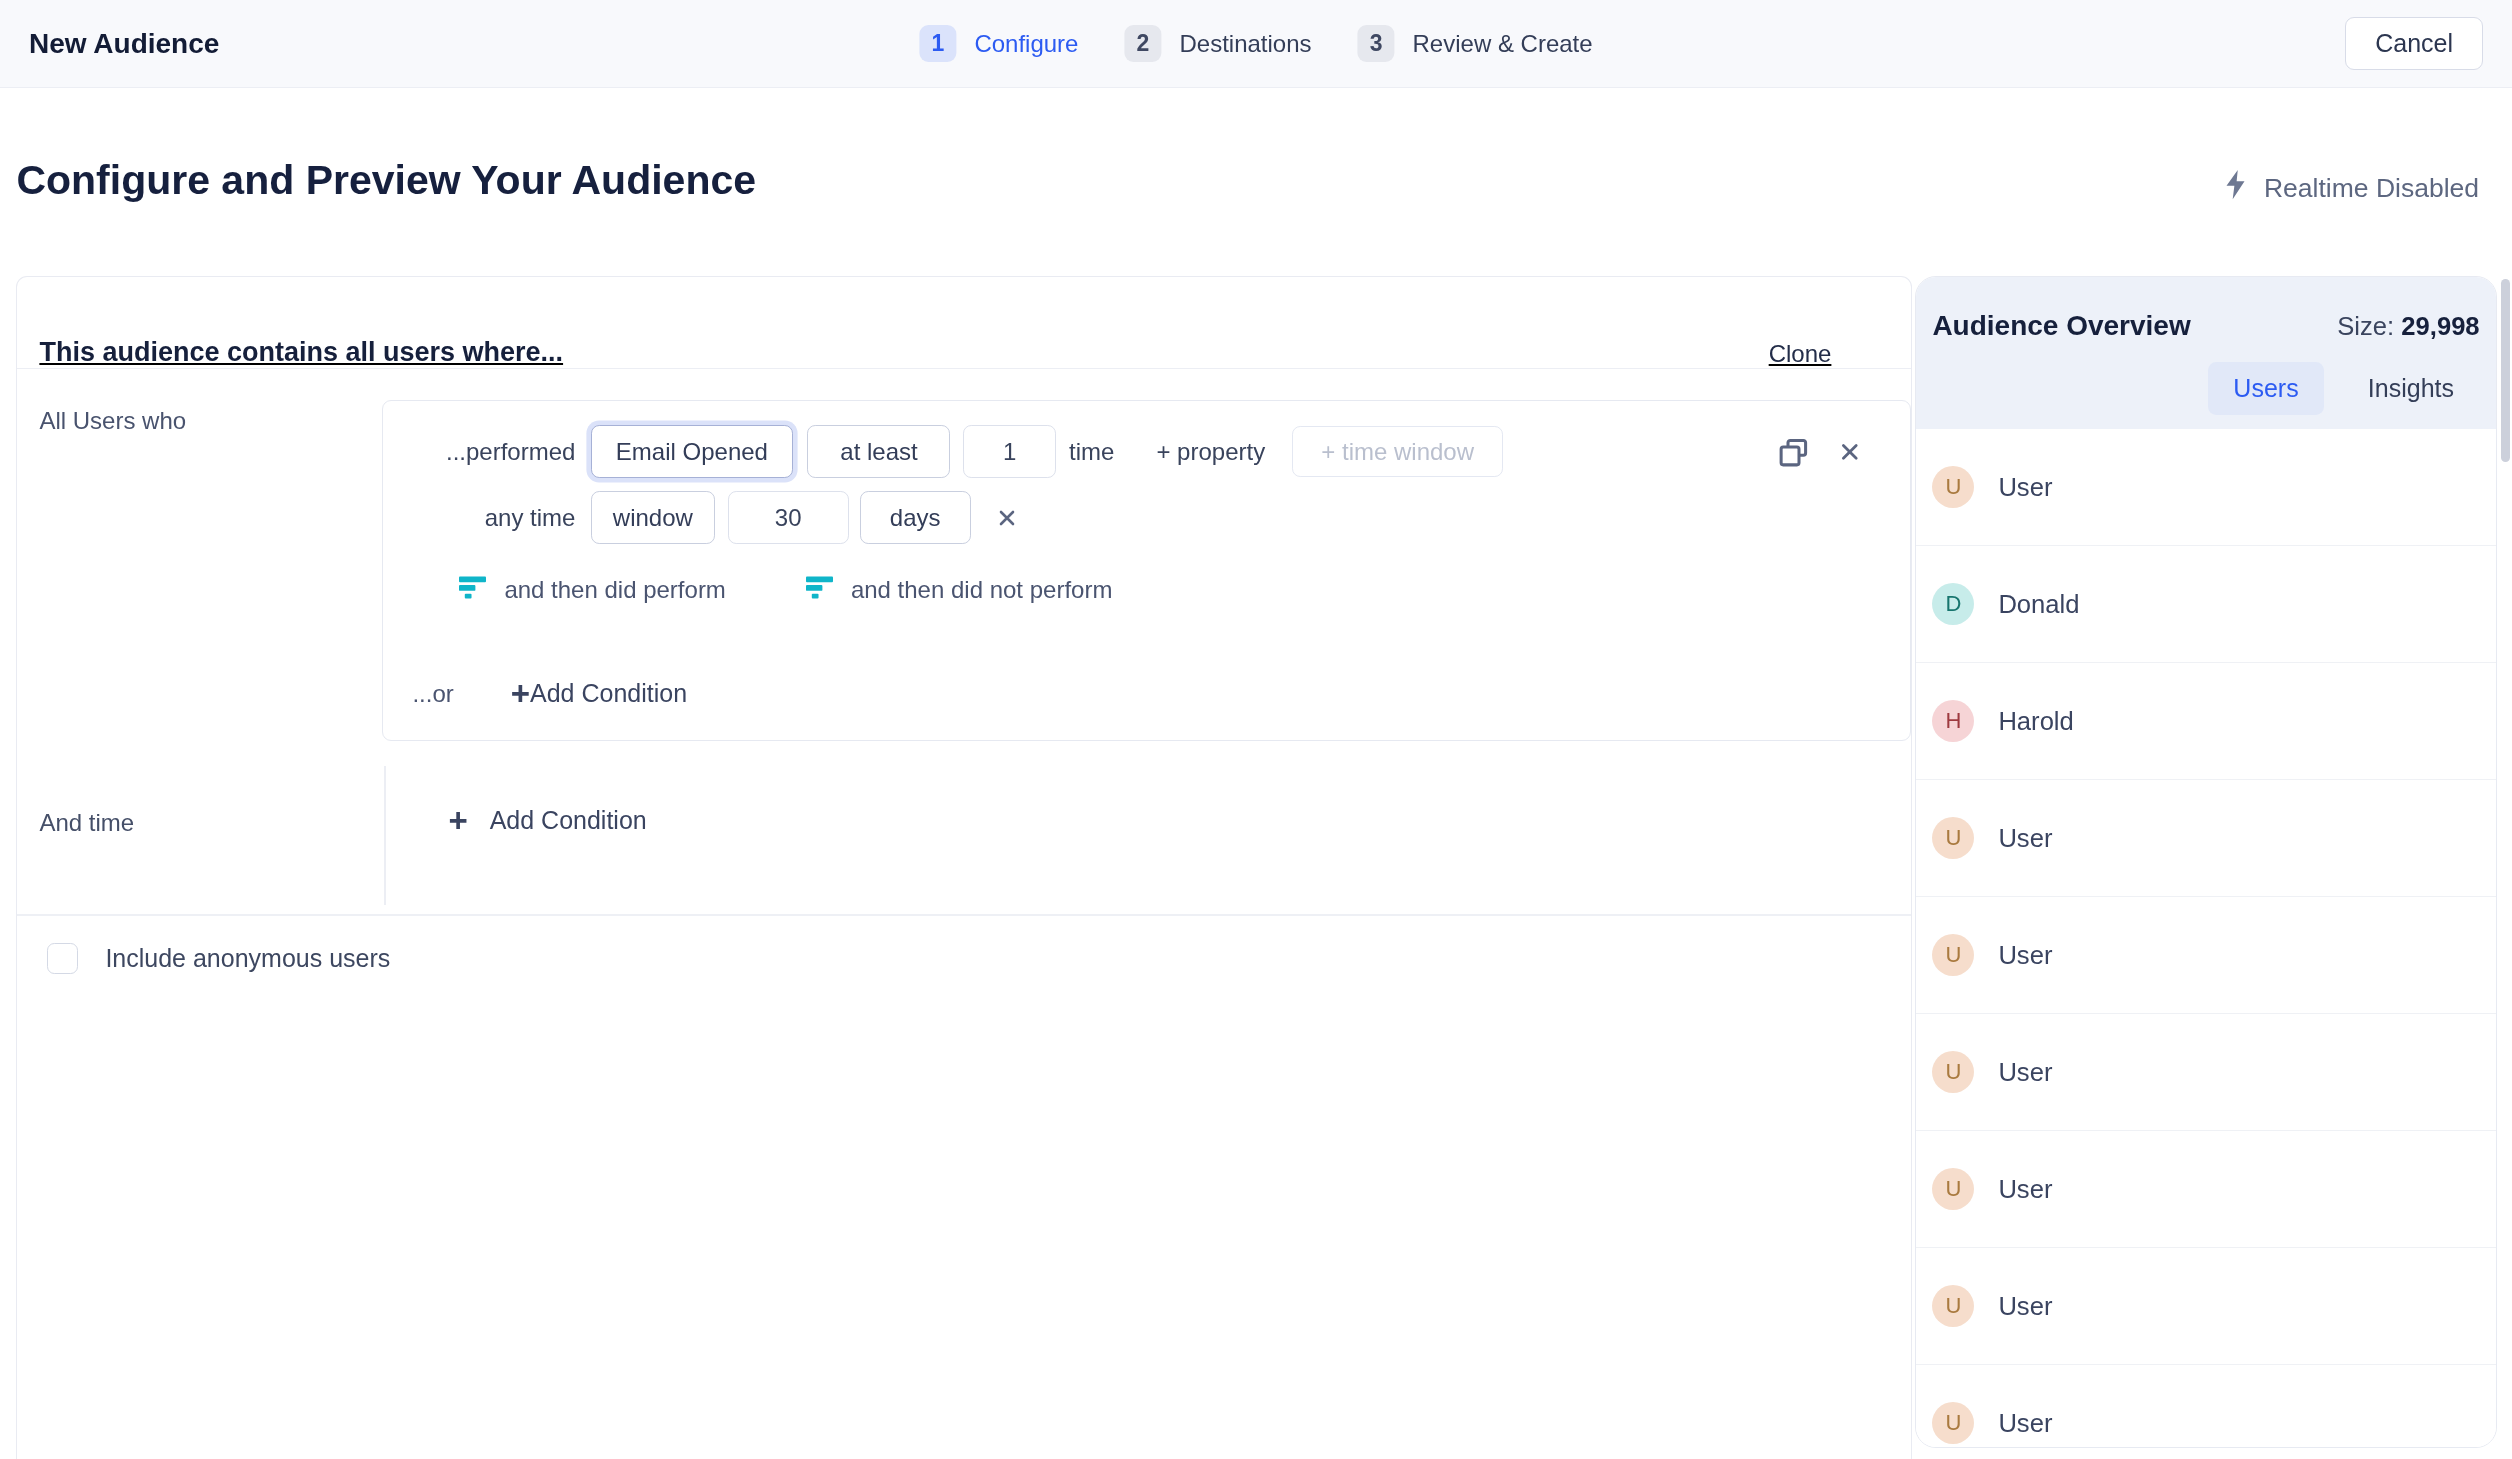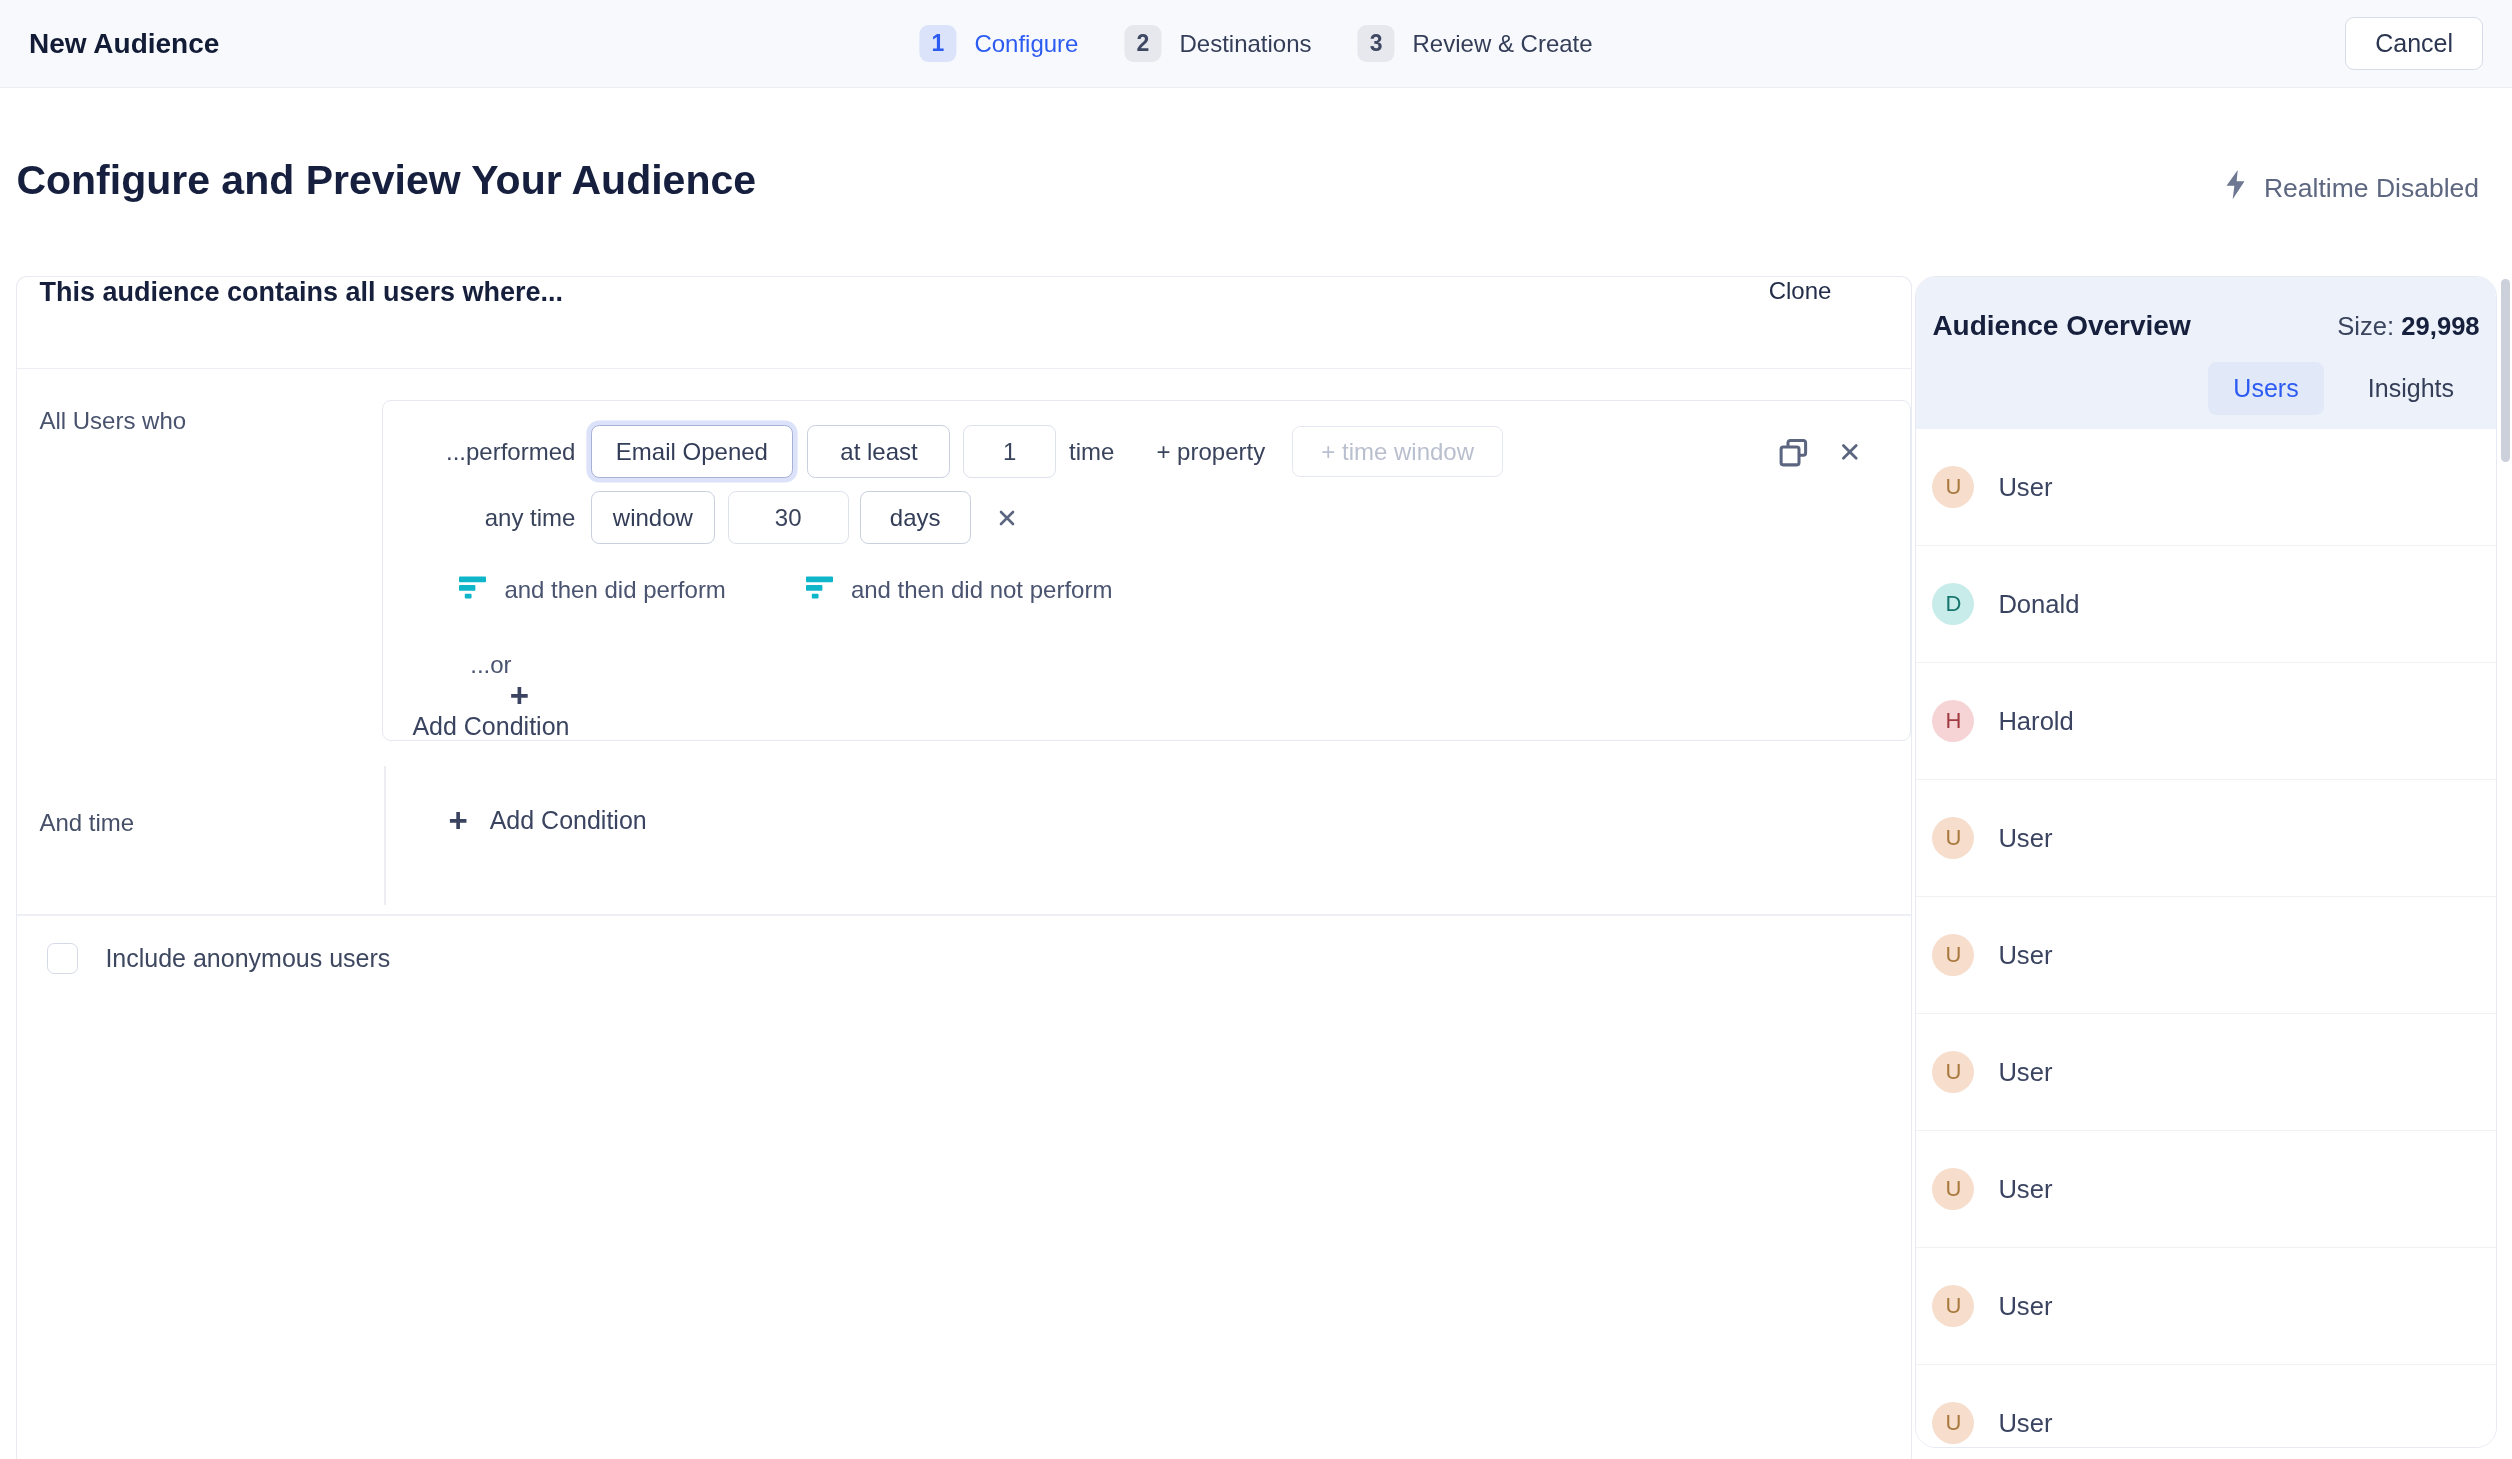--- a/index.html
+++ b/index.html
@@ -22,22 +22,22 @@
                 font-family:inherit; cursor:pointer; }
 
   
   .page-heading { position:absolute; left:16.4px; top:157px; font-size:41px; font-weight:700; color:#16203e; }
   .realtime { position:absolute; right:33px; top:168px; display:flex; align-items:center; gap:14.6px;
               font-size:26.5px; color:#5d6780; }
 
   
   .card { position:absolute; left:16.4px; top:276px; width:1896px; height:1184px; background:#fff;
           border:1.8px solid #e9ebf2; border-bottom:none; border-radius:11px 11px 0 0; }
-  .card-header { height:92px; border-bottom:1.8px solid #eceef4; display:flex; align-items:flex-start;
-                 justify-content:space-between; padding:0 80px 0 22px; }
+  .card-header { height:92px; border-bottom:1.8px solid #eceef4; display:flex; align-items:flex-end;
+                 justify-content:space-between; padding:0 80px 0 22px;text-decoration:underline; }
   .card-title { font-size:27px; font-weight:700; color:#16203c; }
   .clone-btn { font-size:24px; font-weight:500; color:#232d49; background:none; border:none;
                font-family:inherit; cursor:pointer; }
   .card-body { position:relative; height:100%; }
   .group-label { position:absolute; left:22px; top:38px; font-size:24px; color:#49536e; }
 
   .cond-group { position:absolute; left:365px; top:31px; width:1529px; height:341px;
                 border:1.8px solid #e6e9f1; border-radius:9px; }
   .cond-row { position:absolute; left:0; display:flex; align-items:center; }
   .row1 { top:24px; } .row2 { top:90px; }
@@ -59,21 +59,21 @@
   .icon-btn { background:none; border:none; cursor:pointer; line-height:0; padding:0; }
   .copy-pos { position:absolute; right:100px; top:35px; }
   .close-pos1 { position:absolute; right:48px; top:38px; }
   .within-btn { width:124px; margin-left:15.5px; }
   .days-btn { width:111px; margin-left:11px; }
   .close-inline { margin-left:24px; }
   .row3 { top:174px; left:76px; gap:18px; font-size:24px; color:#4a5470; }
   .then-btn { display:flex; align-items:center; gap:18px; background:none; border:none; font-size:24px;
               color:#4a5470; font-family:inherit; cursor:pointer; }
   .row3 .then-btn + .then-btn { margin-left:62px; }
-  .row4 { top:250px; left:29px; font-size:24px; color:#4a5470;flex-direction:column; }
+  .row4 { top:276px; left:29px; font-size:24px; color:#4a5470; }
   .plus-glyph { font-size:33px; font-weight:600; color:#3a4460; line-height:1; }
   .row4 .plus-glyph { margin-left:57px; }
   .addcond-lbl { margin-left:22px; font-size:25px; font-weight:500; color:#3a4460; }
   .addcond-btn { display:flex; align-items:center; background:none; border:none; font-family:inherit; cursor:pointer; }
 
   .and-divider { position:absolute; left:367px; top:397px; width:1.8px; height:139px; background:#eceef4; }
   .and-label { position:absolute; left:22px; top:440px; font-size:24px; color:#454f68; }
   .and-add { position:absolute; left:431px; top:435px; }
   .card-hr { position:absolute; left:0; right:0; top:545px; height:1.8px; background:#eef0f5; }
   .anon-row { position:absolute; left:30px; top:574px; display:flex; align-items:center; gap:27px; }

